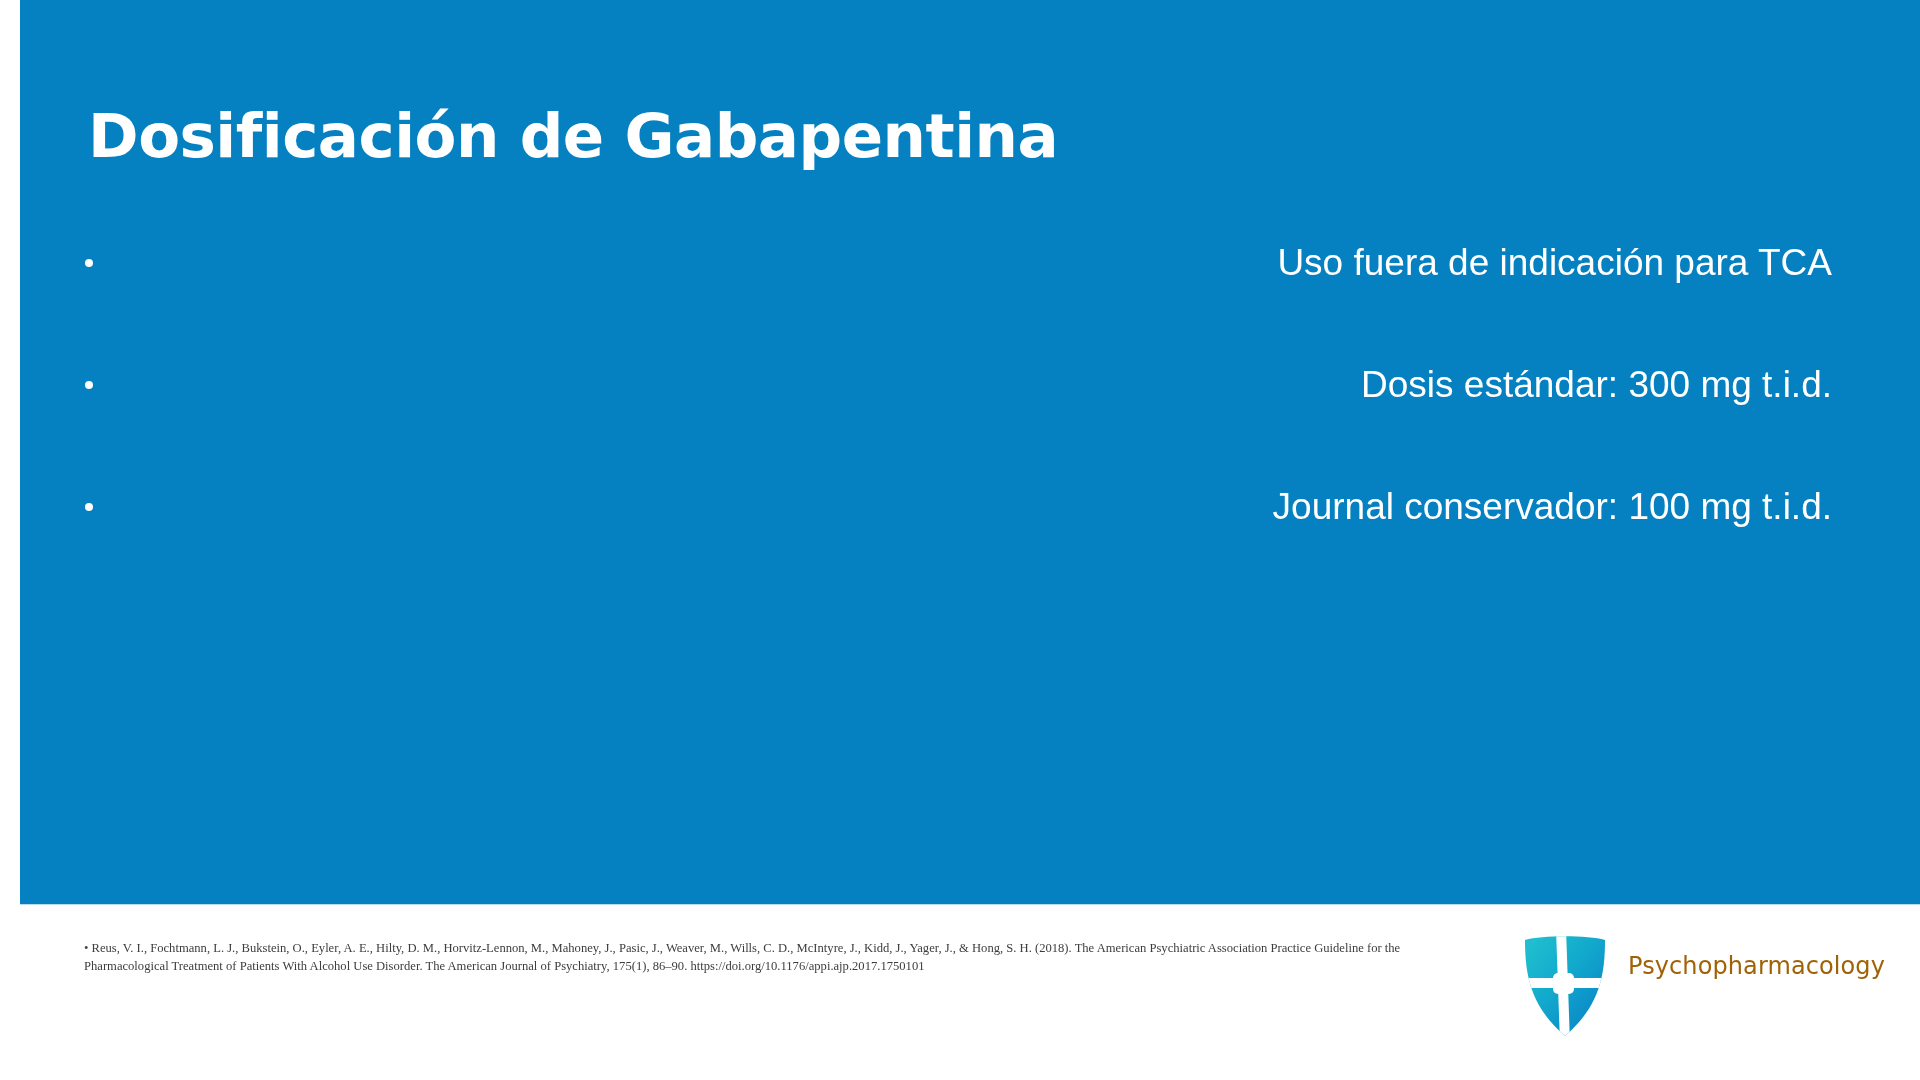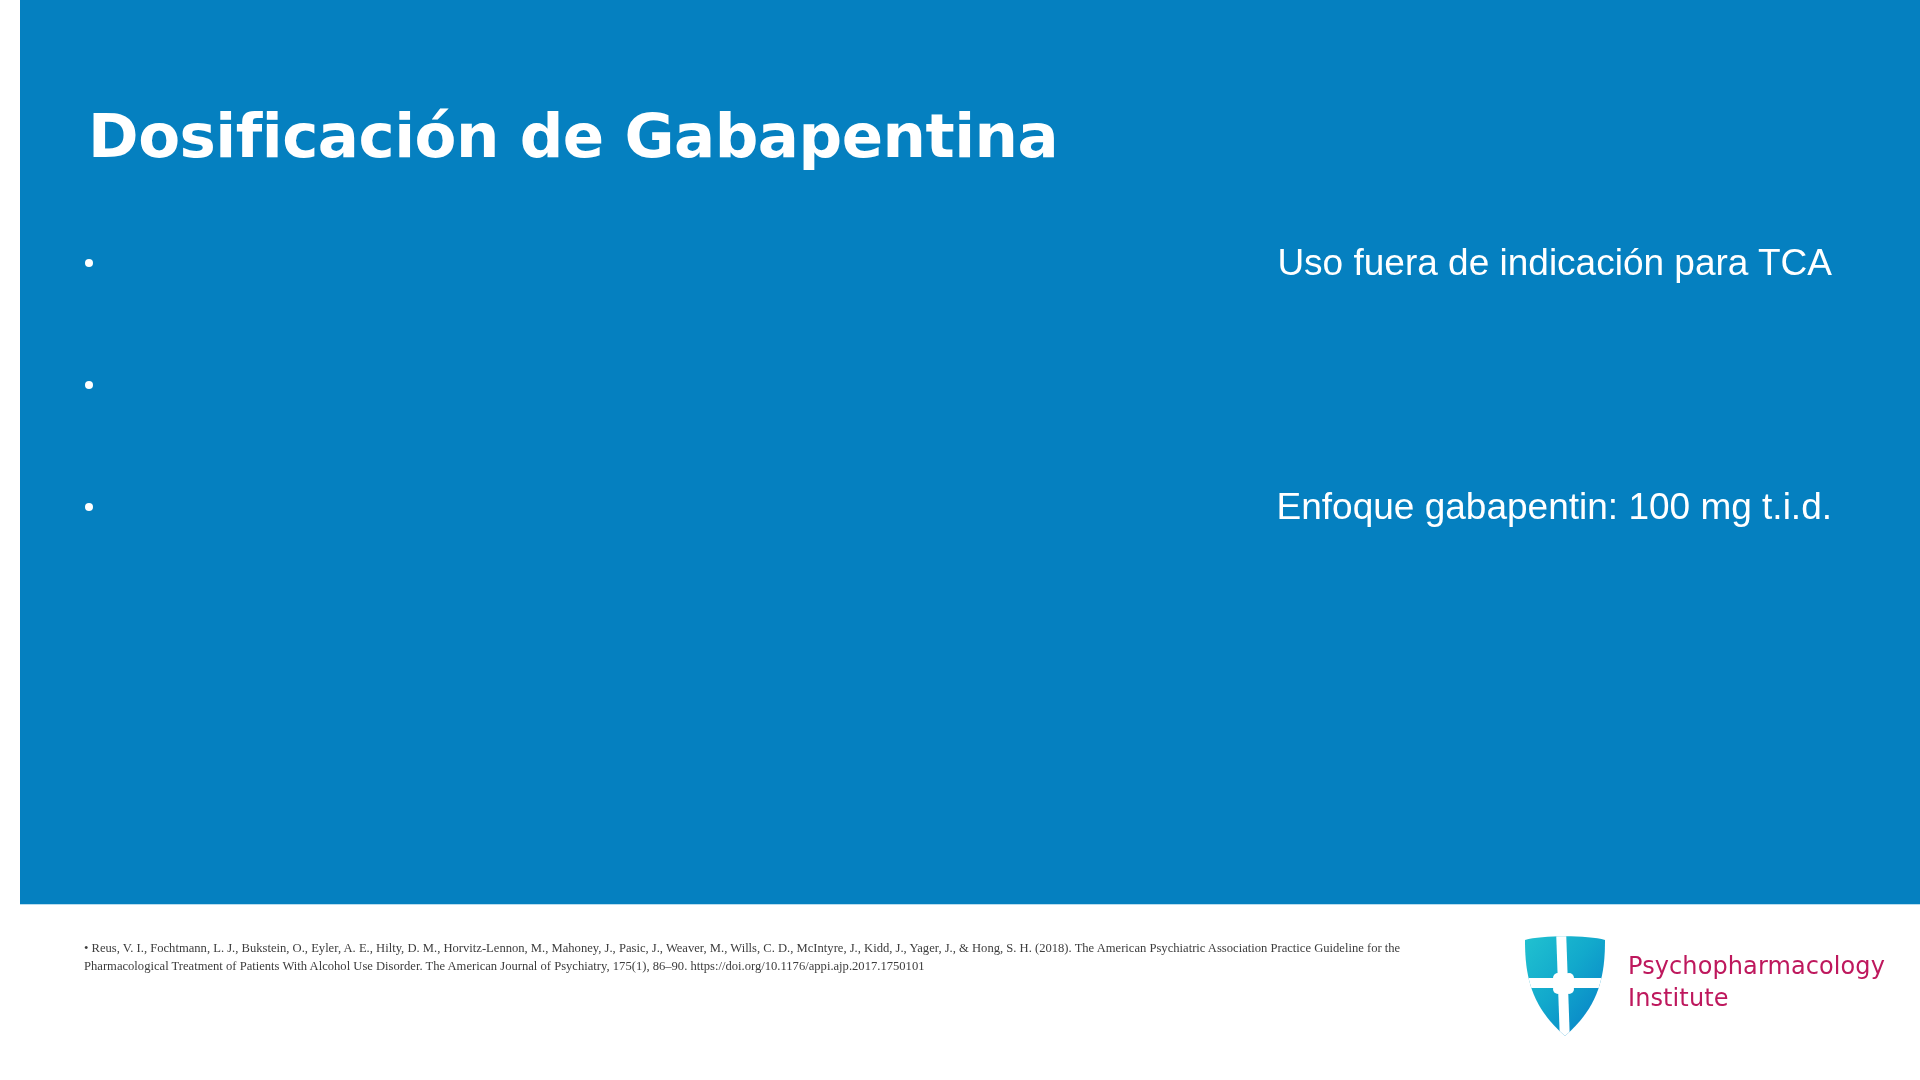--- a/index.html
+++ b/index.html
@@ -120,21 +120,21 @@
     left: 20px;
     top: 0px;
     width: 86px;
     height: 104px;
   }
   #logo-wordmark {
     position: absolute;
     left: 126px;
     top: 16px;
     width: 280px;
-    color: #be185d;
+    color: #a16207;
     font-family: "DejaVu Sans", sans-serif;
     font-size: 24px;
     line-height: 32px;
     font-weight: normal;
     letter-spacing: 0.1px;
   }
   .logo-line { display: block; white-space: nowrap; }
 </style>
 </head>
 <body>
@@ -147,25 +147,26 @@
 
     <ul id="bullet-list">
 
       <li class="bullet-item">
         <span class="bullet-dot"></span>
         <span>Uso fuera de indicación para TCA</span>
       </li>
 
       <li class="bullet-item">
         <span class="bullet-dot"></span>
+        <span>Dosis estándar: 300 mg t.i.d.</span>
       </li>
 
       <li class="bullet-item">
         <span class="bullet-dot"></span>
-        <span>Enfoque gabapentin: 100 mg t.i.d.</span>
+        <span>Journal conservador: 100 mg t.i.d.</span>
       </li>
 
     </ul>
   </div>
 
   <div id="footer">
     <div id="footer-top-rule"></div>
 
     <div id="citations">
       <p class="citation">• Reus, V. I., Fochtmann, L. J., Bukstein, O., Eyler, A. E., Hilty, D. M., Horvitz-Lennon, M., Mahoney, J., Pasic, J., Weaver, M., Wills, C. D., McIntyre, J., Kidd, J., Yager, J., &amp; Hong, S. H. (2018). The American Psychiatric Association Practice Guideline for the Pharmacological Treatment of Patients With Alcohol Use Disorder. The American Journal of Psychiatry, 175(1), 86–90. https://doi.org/10.1176/appi.ajp.2017.1750101</p>
@@ -192,19 +193,18 @@
 
           <circle cx="36" cy="44" r="5" fill="#ffffff"></circle>
           <circle cx="47" cy="44" r="5" fill="#ffffff"></circle>
           <circle cx="36" cy="55" r="5" fill="#ffffff"></circle>
           <circle cx="47" cy="55" r="5" fill="#ffffff"></circle>
         </g>
       </svg>
 
       <div id="logo-wordmark">
         <span class="logo-line">Psychopharmacology</span>
-        <span class="logo-line">Institute</span>
       </div>
 
     </div>
   </div>
 
 </div>
 
 </body></html>

